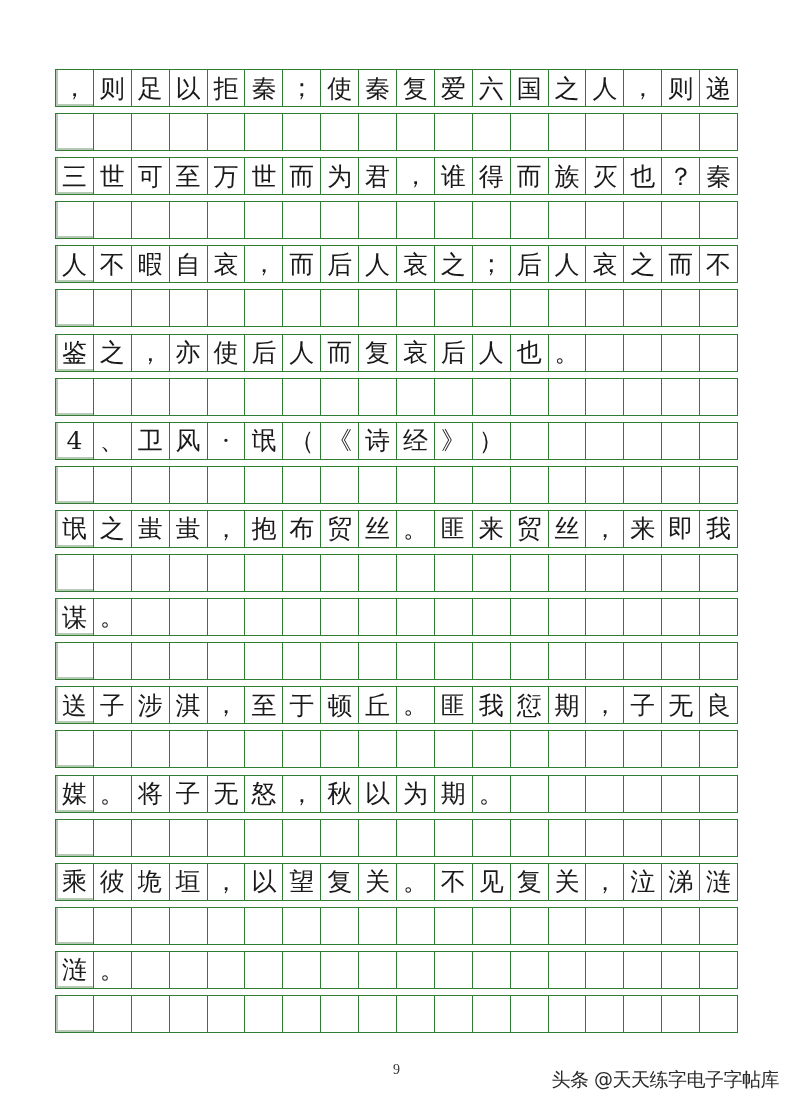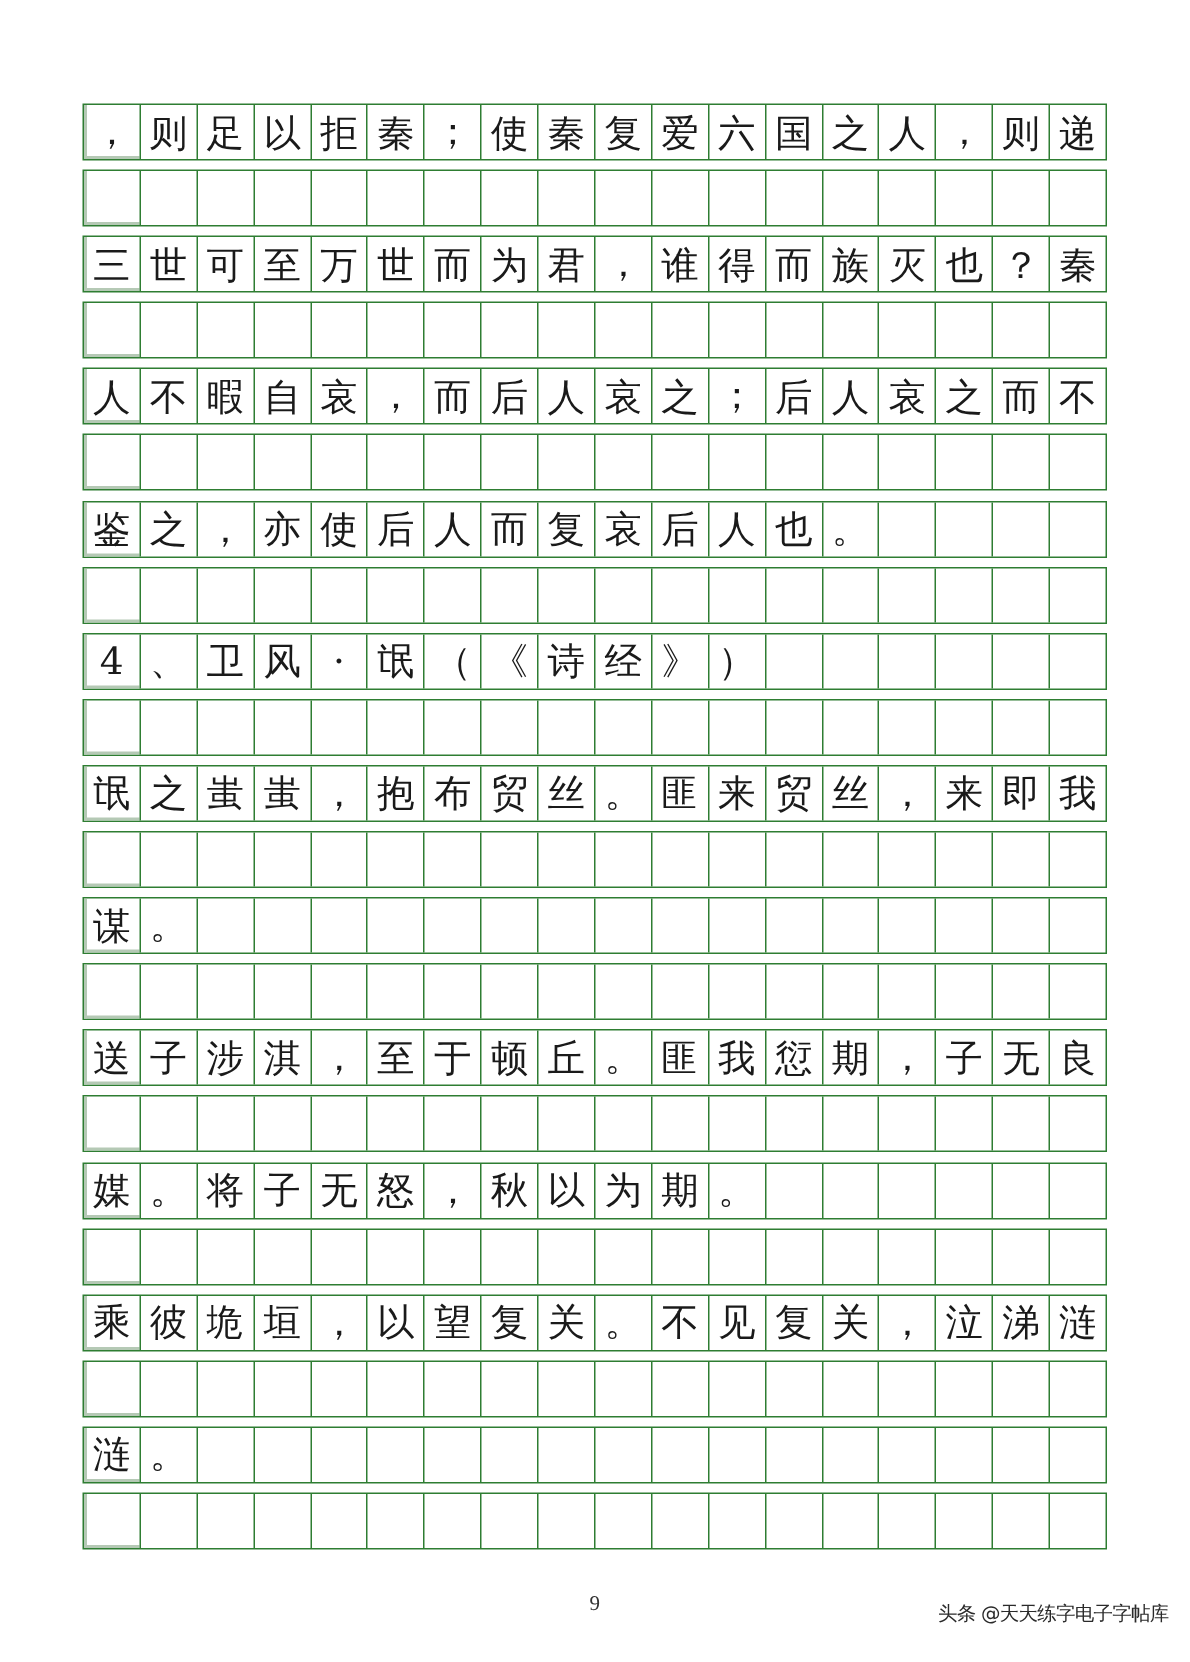--- a/index.html
+++ b/index.html
@@ -7,21 +7,21 @@
          font-family: "DejaVu Serif", "Liberation Serif", serif; }
   .sheet { position: absolute; left: 55px; top: 69px; width: 683px; }
   .row { display: flex; height: 38px; margin-bottom: 6.1px; border: 1px solid #2e7d32; box-sizing: border-box; }
   .cell { flex: 1 1 0; border-left: 1px solid #2e7d32; box-sizing: border-box;
           display: flex; align-items: center; justify-content: center;
           font-size: 25px; color: #1a1a1a; line-height: 1; }
   .cell:first-child { border-left: none; box-shadow: inset 2px 0 0 #b5c9b5, inset 0 -2px 0 #b5c9b5; }
   .cell.punct-low { align-items: flex-end; padding-bottom: 6px; }
   .page-num { position: absolute; left: 0; width: 793px; top: 1062px; text-align: center;
               font-size: 14px; color: #333; font-family: "Liberation Serif", serif; }
-  .watermark { position: absolute; right: 14px; top: 1067px; font-size: 13px; color: #2a2a2a;
+  .watermark { position: absolute; right: 14px; top: 1067px; font-size: 19px; color: #2a2a2a;
                font-family: "DejaVu Sans", sans-serif;
                text-shadow: 0 0 2px #ffffff, 0 0 3px #ffffff; letter-spacing: -0.5px; }
 </style>
 </head>
 <body>
 
 <div class="sheet" id="sheet">
     <div class="row">
       <div class="cell punct-low">，</div>
       <div class="cell">则</div>

